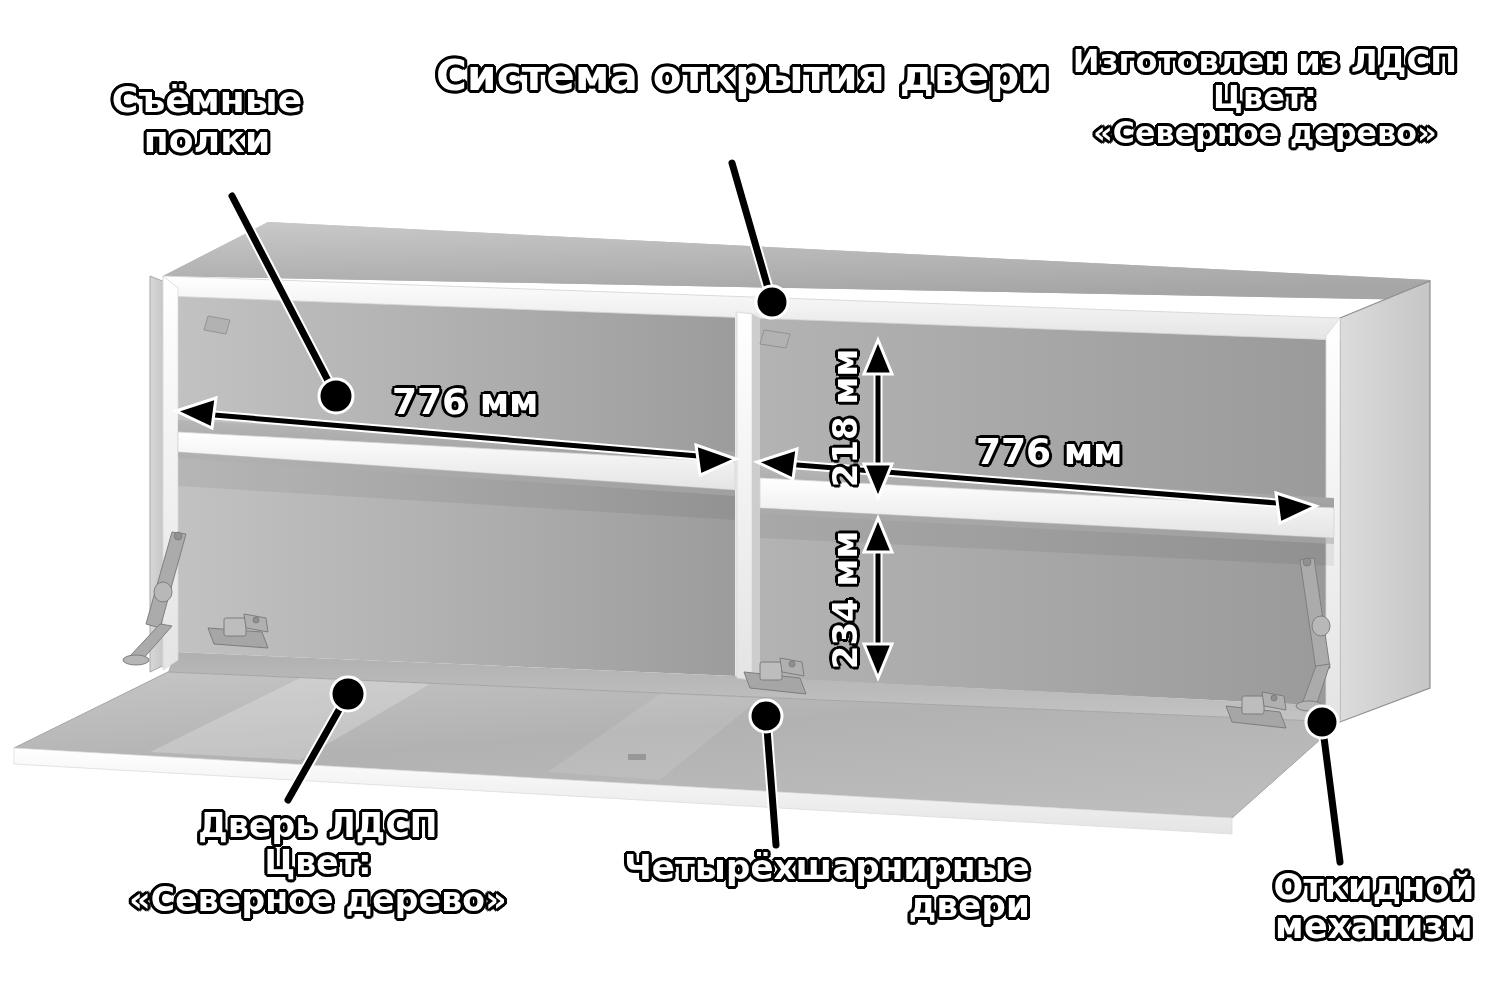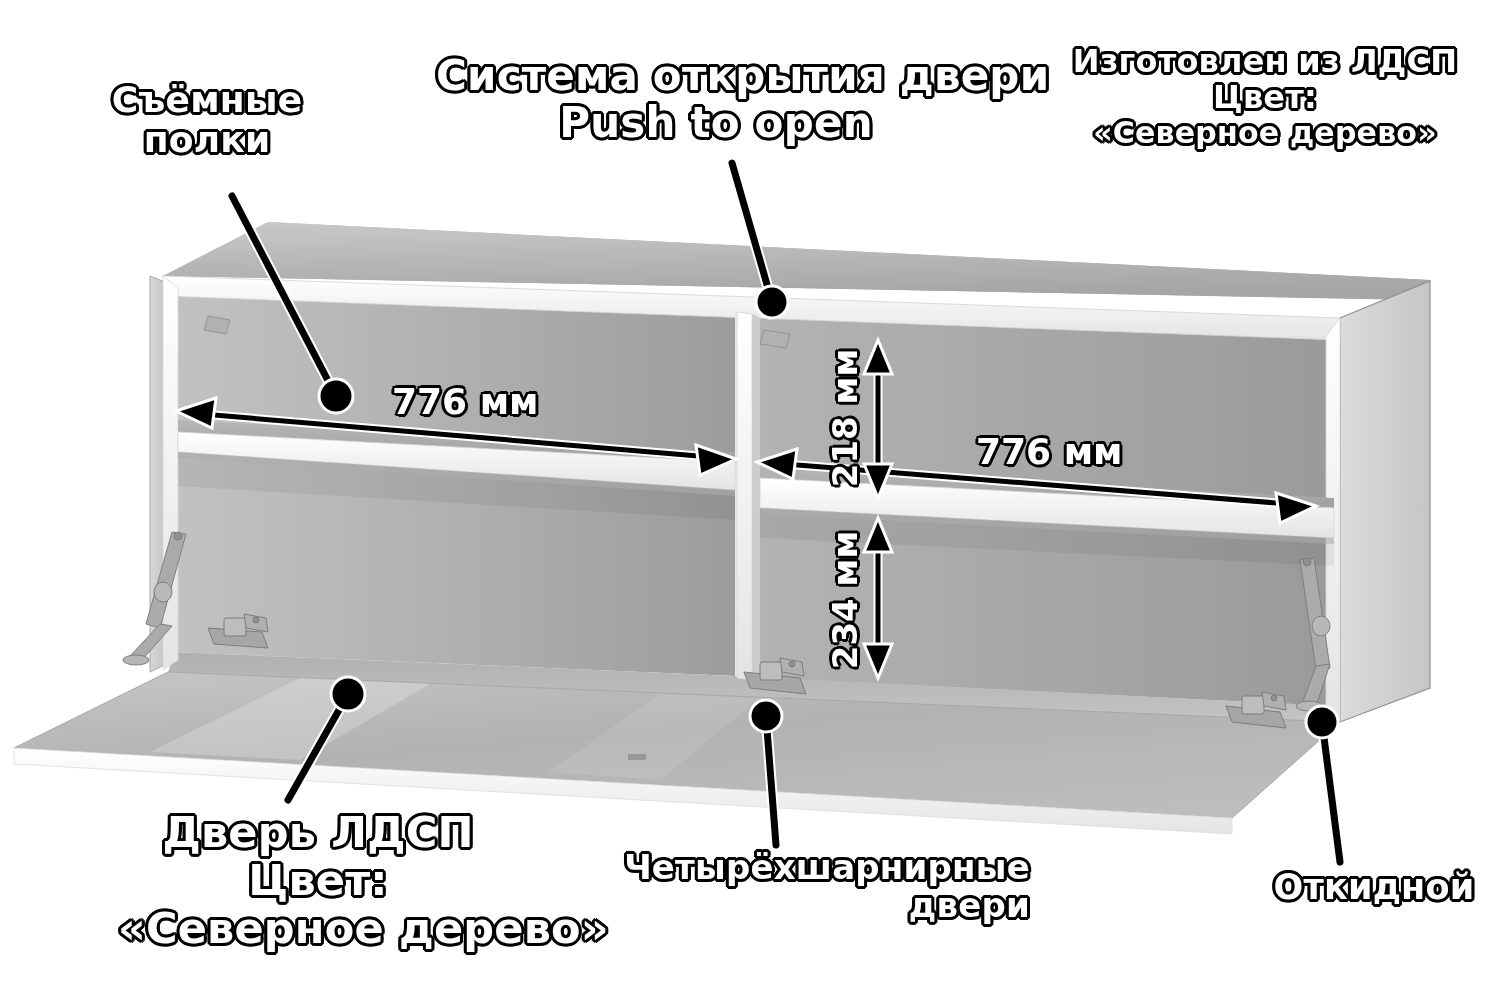--- a/index.html
+++ b/index.html
@@ -236,42 +236,42 @@
     </g>
   </svg>
 
   <div class="callout c-center" style="left:92px;top:80px;width:230px;font-size:36px;">
     <span class="ln">Съёмные</span>
     <span class="ln">полки</span>
   </div>
 
   <div class="callout c-center" style="left:436px;top:52px;width:560px;font-size:42px;">
     <span class="ln">Система открытия двери</span>
-    <span class="ln">Push to open</span>
   </div>
 
   <div class="callout c-center" style="left:1040px;top:44px;width:450px;font-size:32px;">
     <span class="ln">Изготовлен из ЛДСП</span>
     <span class="ln">Цвет:</span>
     <span class="ln" style="font-size:30px;">«Северное дерево»</span>
   </div>
 
-  <div class="callout c-center" style="left:118px;top:808px;width:400px;font-size:43px;">
+  <div class="callout c-center" style="left:118px;top:808px;width:400px;font-size:33px;">
     <span class="ln">Дверь ЛДСП</span>
     <span class="ln">Цвет:</span>
     <span class="ln">«Северное дерево»</span>
   </div>
 
   <div class="callout c-center" style="left:590px;top:848px;width:440px;font-size:34px;text-align:right;">
     <span class="ln">Четырёхшарнирные</span>
     <span class="ln">двери</span>
   </div>
 
   <div class="callout c-center" style="left:1248px;top:868px;width:252px;font-size:35px;text-align:center;">
     <span class="ln">Откидной</span>
+    <span class="ln">механизм</span>
   </div>
 
   <div class="dim" style="left:392px;top:381px;font-size:36px;">776 мм</div>
 
   <div class="dim" style="left:976px;top:431px;font-size:36px;">776 мм</div>
 
   <div class="dim dim-vert" style="left:775px;top:398px;width:140px;text-align:center;font-size:34px;">218 мм</div>
 
   <div class="dim dim-vert" style="left:775px;top:580px;width:140px;text-align:center;font-size:34px;">234 мм</div>
 

